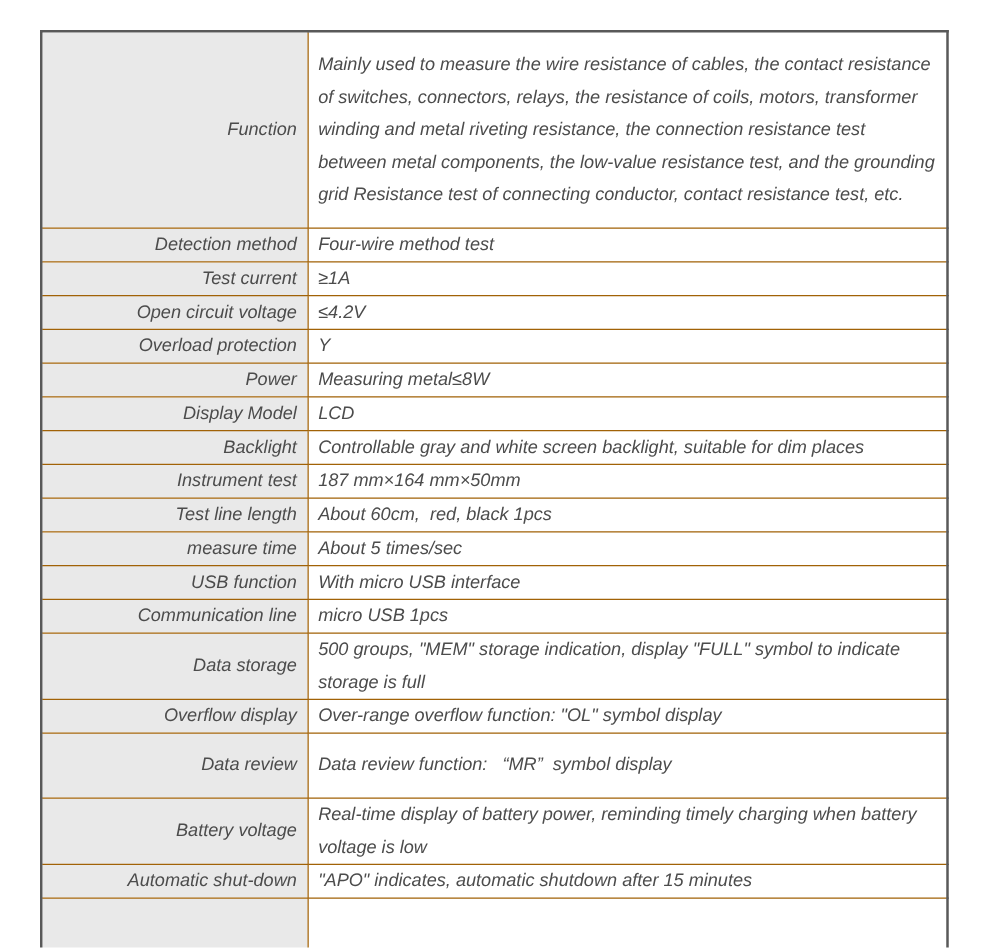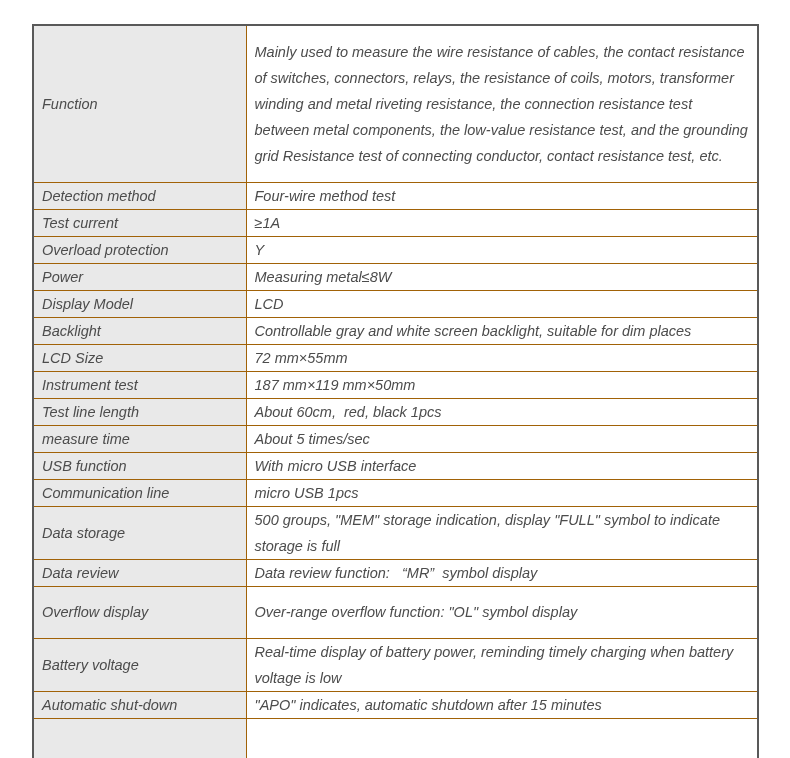--- a/index.html
+++ b/index.html
@@ -32,20 +32,21 @@
   table.spec-table td {
     border: 1px solid #a16207;
     vertical-align: middle;
     line-height: 26px;
     padding: 0 8px;
     overflow: hidden;
     font-style: italic;
   }
   td.label-cell {
     background: #e9e9e9;
+    text-align: right;
   }
   td.value-cell {
     background: #ffffff;
     white-space: pre-wrap;
   }
   
   tbody tr { height: 26px; }
   tbody tr:nth-child(1)  { height: 157px; }  
   tbody tr:nth-child(16) { height: 52px; }   
   tbody tr:nth-child(19) { height: 52px; }   
@@ -67,42 +68,42 @@
   </tr>
         <tr>
     <td class="label-cell">Detection method</td>
     <td class="value-cell">Four-wire method test</td>
   </tr>
         <tr>
     <td class="label-cell">Test current</td>
     <td class="value-cell">≥1A</td>
   </tr>
         <tr>
+    <td class="label-cell">Open circuit voltage</td>
+    <td class="value-cell">≤4.2V</td>
+  </tr>
+        <tr>
     <td class="label-cell">Overload protection</td>
     <td class="value-cell">Y</td>
   </tr>
         <tr>
     <td class="label-cell">Power</td>
     <td class="value-cell">Measuring metal≤8W</td>
   </tr>
         <tr>
     <td class="label-cell">Display Model</td>
     <td class="value-cell">LCD</td>
   </tr>
         <tr>
     <td class="label-cell">Backlight</td>
     <td class="value-cell">Controllable gray and white screen backlight, suitable for dim places</td>
   </tr>
         <tr>
-    <td class="label-cell">LCD Size</td>
-    <td class="value-cell">72 mm×55mm</td>
-  </tr>
-        <tr>
     <td class="label-cell">Instrument test</td>
-    <td class="value-cell">187 mm×119 mm×50mm</td>
+    <td class="value-cell">187 mm×164 mm×50mm</td>
   </tr>
         <tr>
     <td class="label-cell">Test line length</td>
     <td class="value-cell">About 60cm,  red, black 1pcs</td>
   </tr>
         <tr>
     <td class="label-cell">measure time</td>
     <td class="value-cell">About 5 times/sec</td>
   </tr>
         <tr>
@@ -111,26 +112,26 @@
   </tr>
         <tr>
     <td class="label-cell">Communication line</td>
     <td class="value-cell">micro USB 1pcs</td>
   </tr>
         <tr>
     <td class="label-cell">Data storage</td>
     <td class="value-cell">500 groups, "MEM" storage indication, display "FULL" symbol to indicate storage is full</td>
   </tr>
         <tr>
+    <td class="label-cell">Overflow display</td>
+    <td class="value-cell">Over-range overflow function: "OL" symbol display</td>
+  </tr>
+        <tr>
     <td class="label-cell">Data review</td>
     <td class="value-cell">Data review function:   “MR”  symbol display</td>
-  </tr>
-        <tr>
-    <td class="label-cell">Overflow display</td>
-    <td class="value-cell">Over-range overflow function: "OL" symbol display</td>
   </tr>
         <tr>
     <td class="label-cell">Battery voltage</td>
     <td class="value-cell">Real-time display of battery power, reminding timely charging when battery voltage is low</td>
   </tr>
         <tr>
     <td class="label-cell">Automatic shut-down</td>
     <td class="value-cell">"APO" indicates, automatic shutdown after 15 minutes</td>
   </tr>
         <tr>

